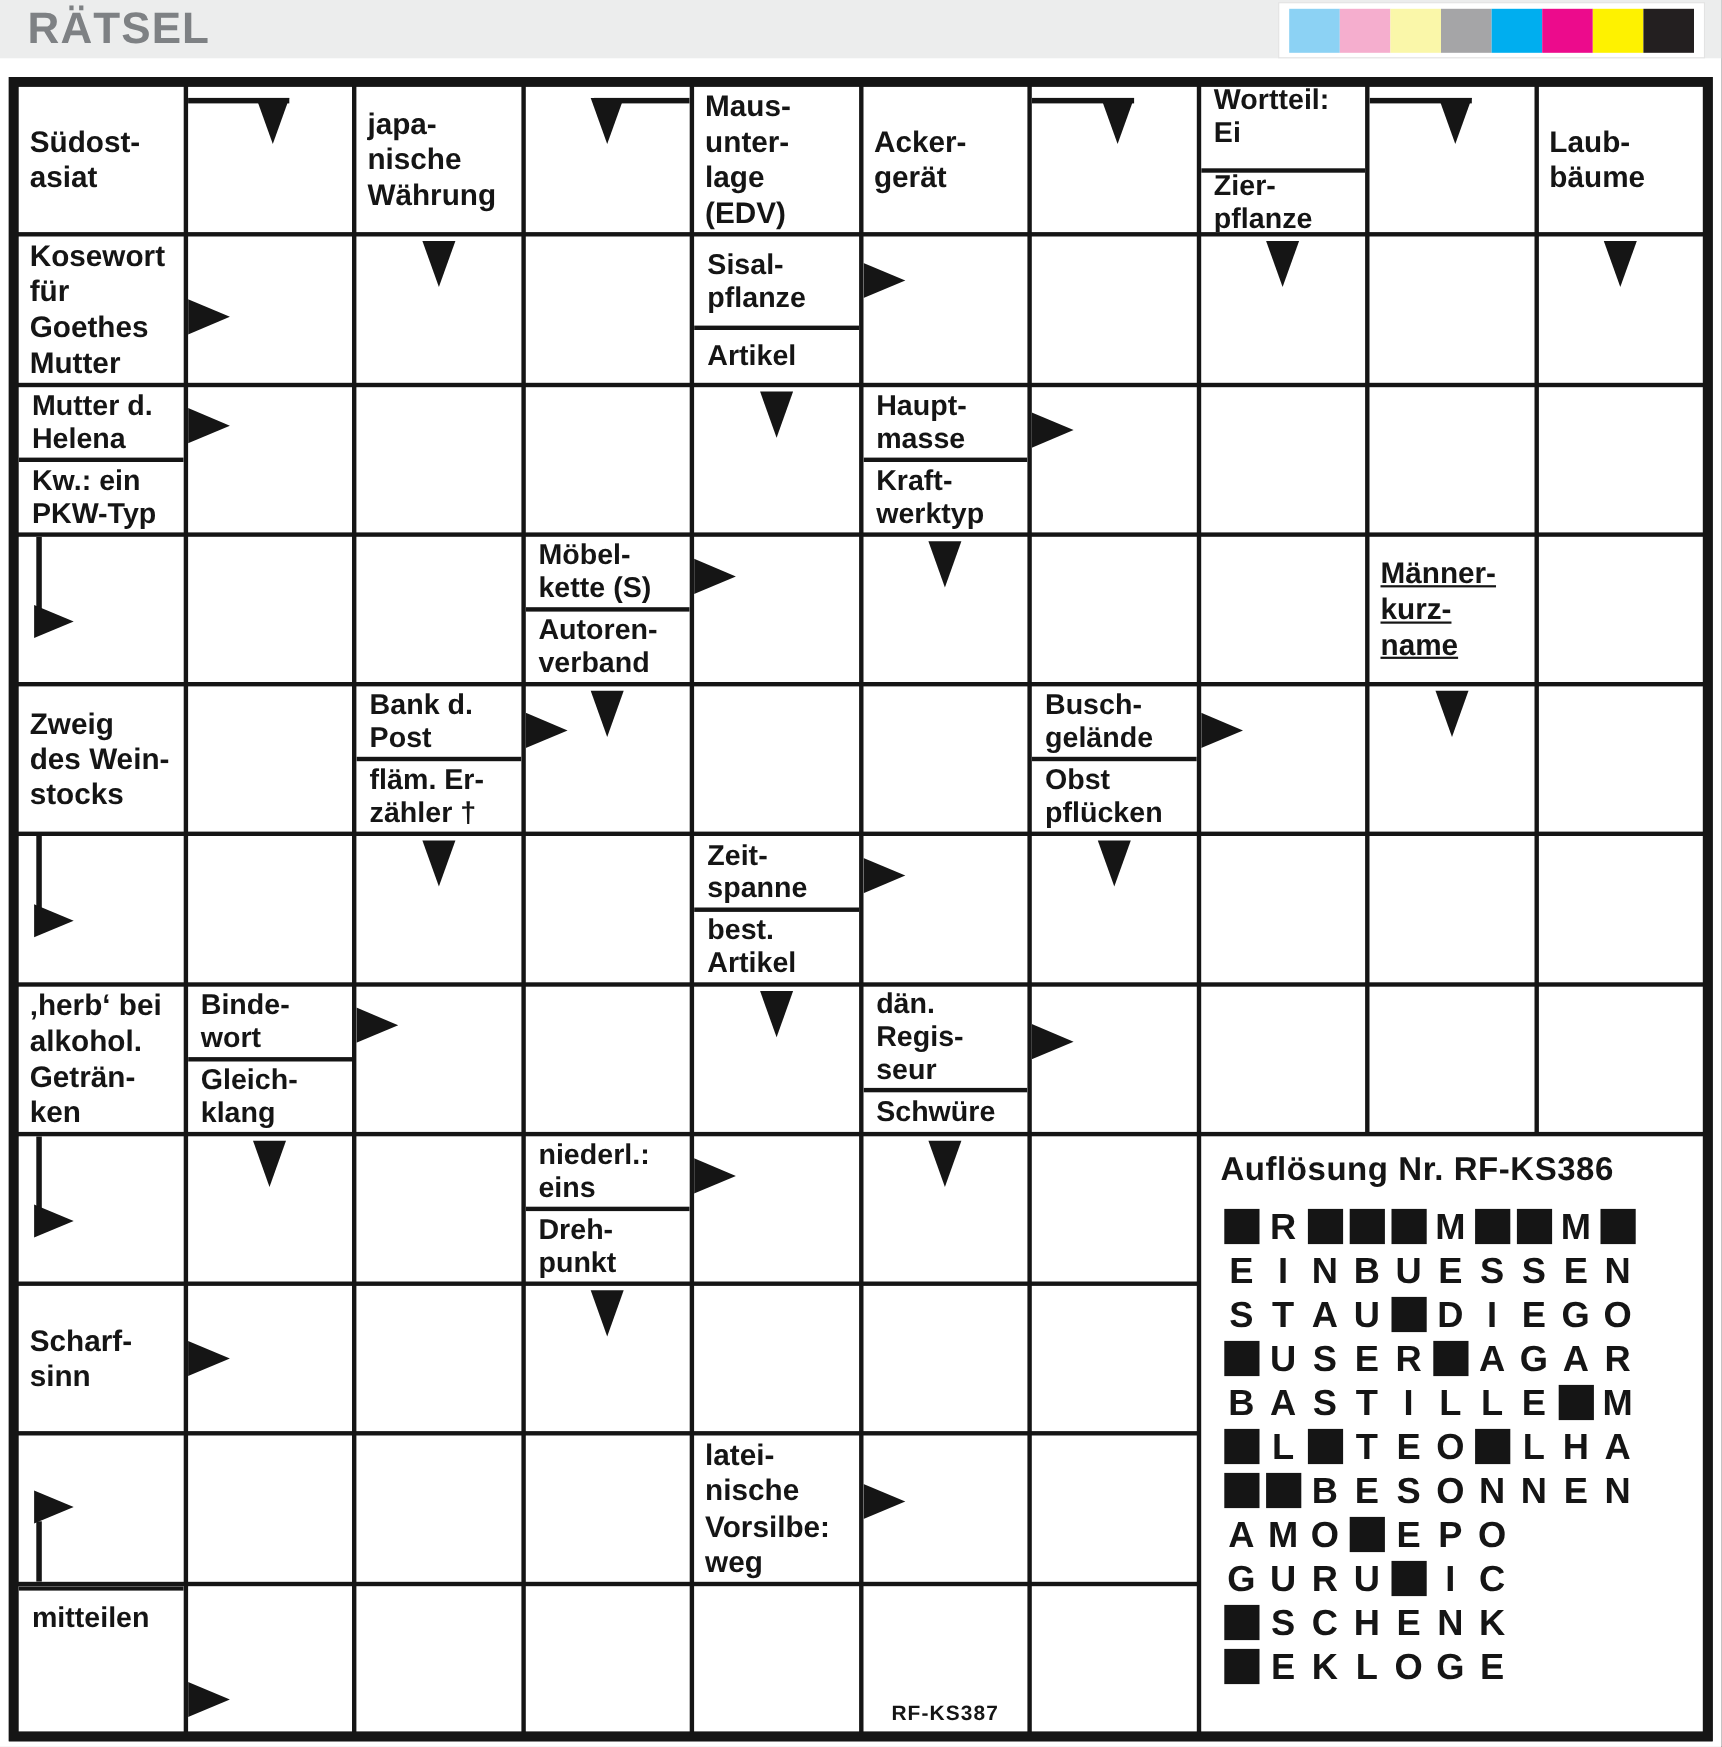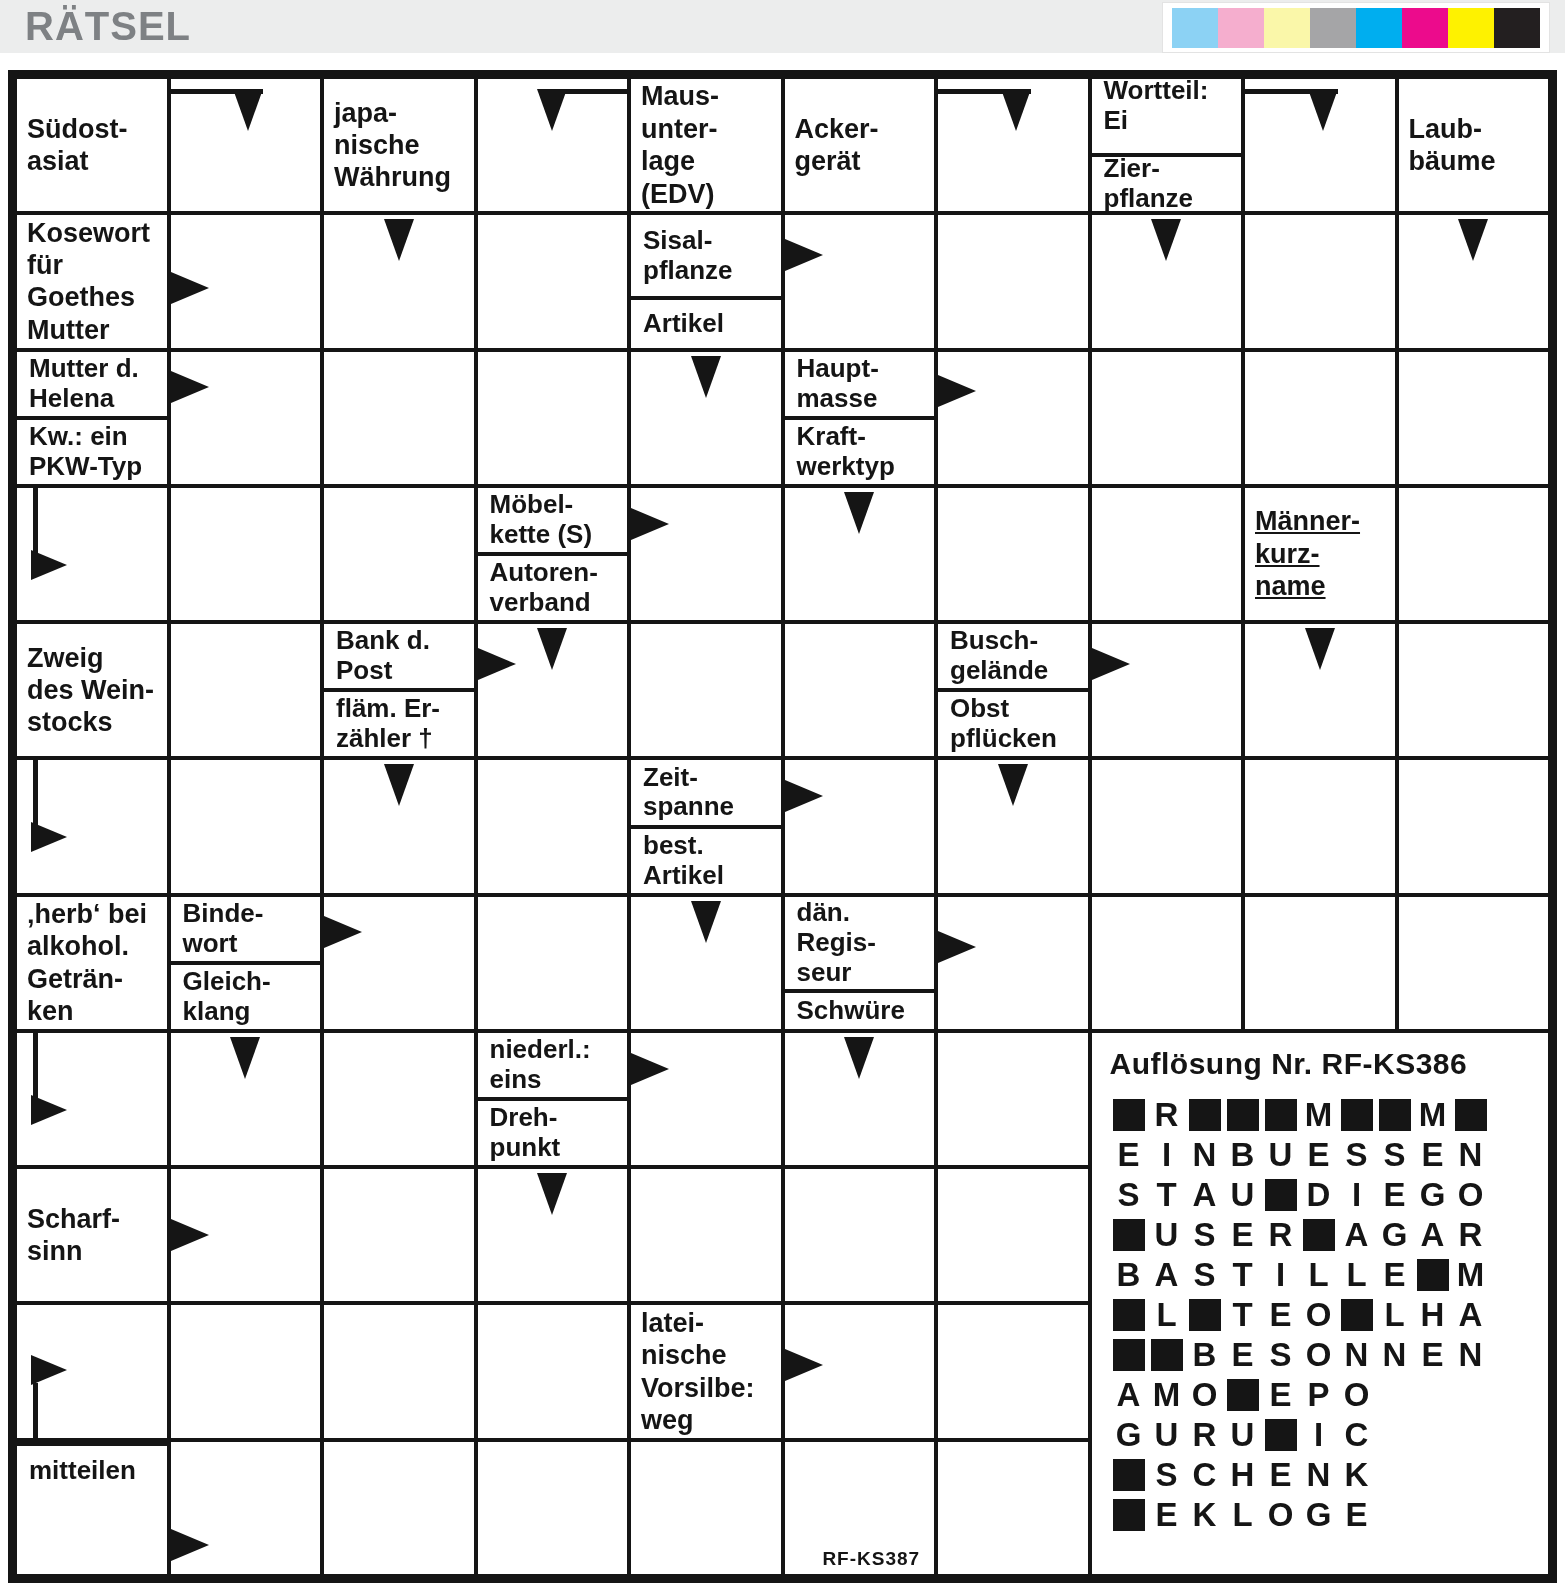--- a/index.html
+++ b/index.html
@@ -32,21 +32,21 @@
   .tri-right.bend{left:14px;border-top-width:15px;border-bottom-width:15px;border-left-width:36px;}
 
   
   .solution-box{grid-row:8 / span 4;grid-column:8 / span 3;background:#ffffff;padding:14px 8px 8px 18px;box-sizing:border-box;}
   .sol-title{font-size:30px;font-weight:bold;letter-spacing:0.5px;}
   .sol-grid{margin-top:14px;}
   .sol-row{display:flex;height:40px;align-items:center;}
   .sol-cell{width:38px;height:40px;display:flex;align-items:center;justify-content:center;font-size:33px;font-weight:bold;}
   .sol-block{width:32px;height:32px;background:#151515;}
 
-  .code-label{position:absolute;bottom:4px;left:12px;width:100%;text-align:center;font-size:19px;font-weight:bold;letter-spacing:1px;}
+  .code-label{position:absolute;bottom:4px;left:0;width:100%;text-align:center;font-size:19px;font-weight:bold;letter-spacing:1px;}
 </style>
 </head>
 <body>
 
 <div class="page">
   <div class="header-bar">
     <h1 class="header-title">RÄTSEL</h1>
   </div>
   <div class="colorbar">
       <div class="swatch" style="background: rgb(140, 210, 244);"></div>

